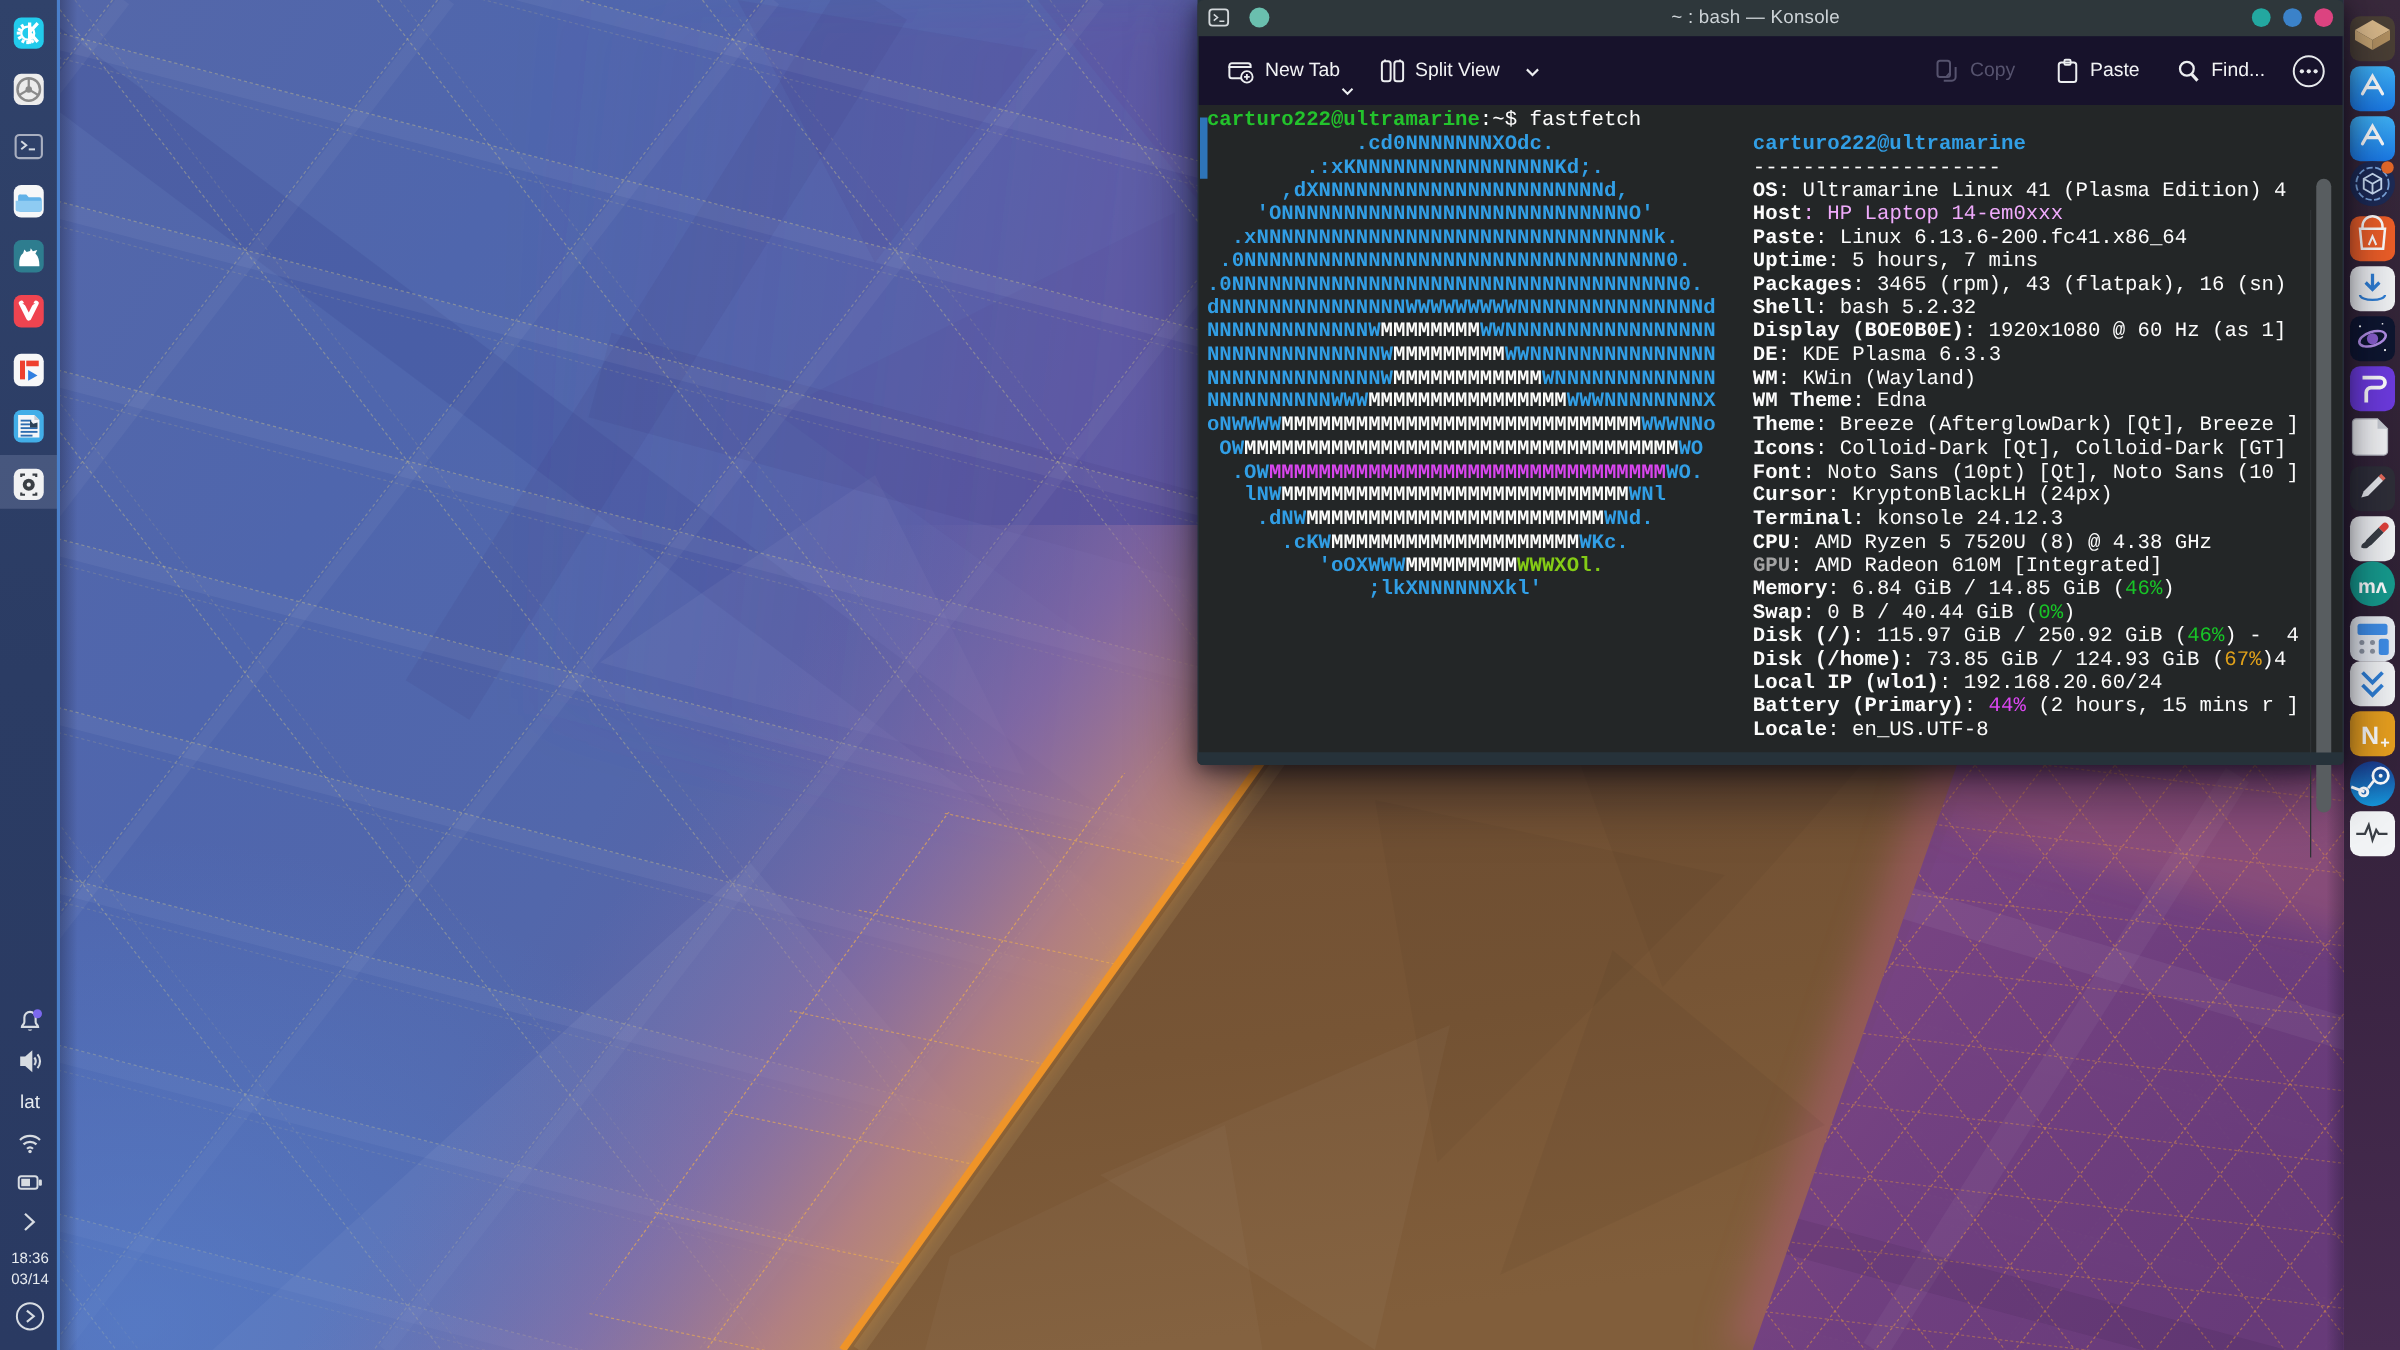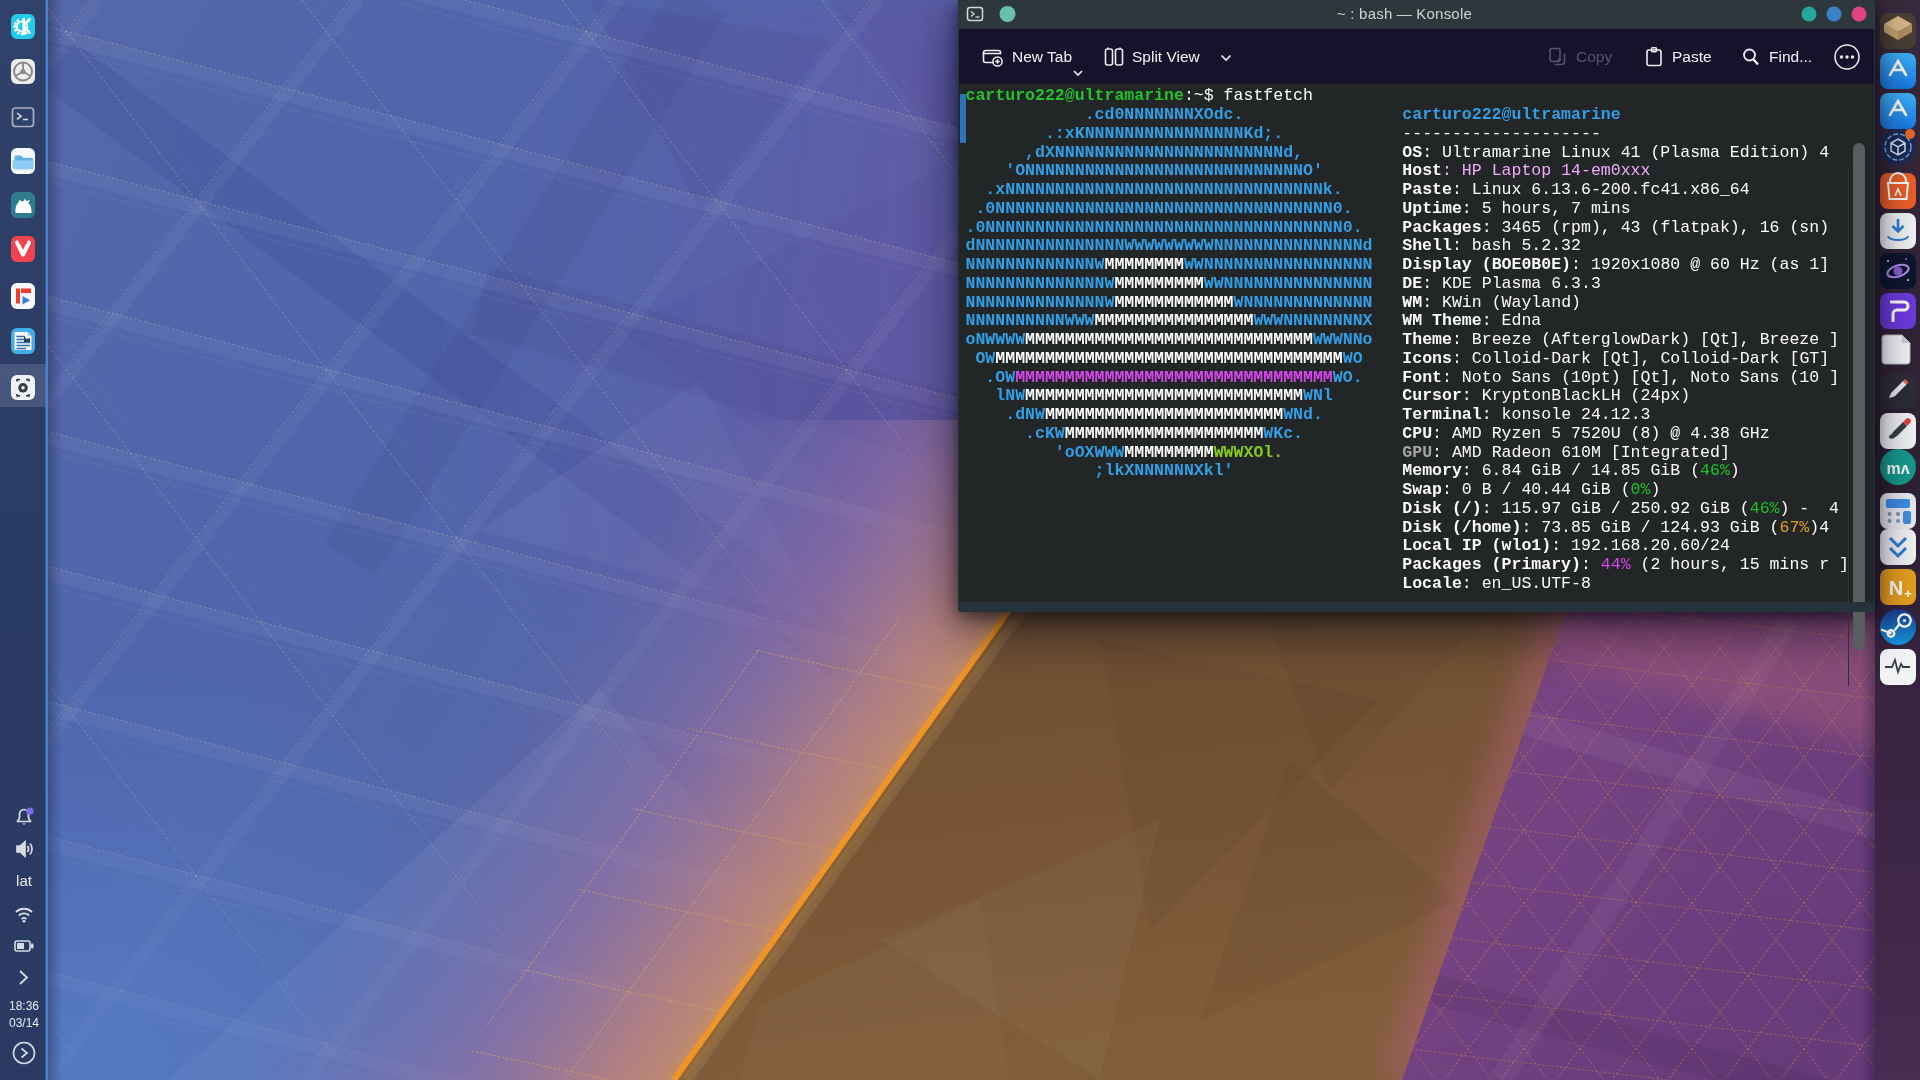--- a/index.html
+++ b/index.html
@@ -583,21 +583,21 @@
   <span style="color:#319ee5;font-weight:bold;">.OW</span><span style="color:#d946ef;font-weight:bold;">MMMMMMMMMMMMMMMMMMMMMMMMMMMMMMMM</span><span style="color:#319ee5;font-weight:bold;">WO.</span>    <span style="color:#fcfcfc;font-weight:bold;">Font</span><span style="color:#fcfcfc;">: Noto Sans (10pt) [Qt], Noto Sans (10 ]</span>
    <span style="color:#319ee5;font-weight:bold;">lNW</span><span style="color:#fdfdfb;font-weight:bold;">MMMMMMMMMMMMMMMMMMMMMMMMMMMM</span><span style="color:#319ee5;font-weight:bold;">WNl</span>       <span style="color:#fcfcfc;font-weight:bold;">Cursor</span><span style="color:#fcfcfc;">: KryptonBlackLH (24px)</span>
     <span style="color:#319ee5;font-weight:bold;">.dNW</span><span style="color:#fdfdfb;font-weight:bold;">MMMMMMMMMMMMMMMMMMMMMMMM</span><span style="color:#319ee5;font-weight:bold;">WNd.</span>        <span style="color:#fcfcfc;font-weight:bold;">Terminal</span><span style="color:#fcfcfc;">: konsole 24.12.3</span>
       <span style="color:#319ee5;font-weight:bold;">.cKW</span><span style="color:#fdfdfb;font-weight:bold;">MMMMMMMMMMMMMMMMMMMM</span><span style="color:#319ee5;font-weight:bold;">WKc.</span>          <span style="color:#fcfcfc;font-weight:bold;">CPU</span><span style="color:#fcfcfc;">: AMD Ryzen 5 7520U (8) @ 4.38 GHz</span>
          <span style="color:#319ee5;font-weight:bold;">'oOXWWW</span><span style="color:#fdfdfb;font-weight:bold;">MMMMMMMMM</span><span style="color:#84cc16;font-weight:bold;">WWWXOl.</span>            <span style="color:#a3a3a3;font-weight:bold;">GPU</span><span style="color:#fcfcfc;">: AMD Radeon 610M [Integrated]</span>
              <span style="color:#319ee5;font-weight:bold;">;lkXNNNNNNXkl'</span>                 <span style="color:#fcfcfc;font-weight:bold;">Memory</span><span style="color:#fcfcfc;">: 6.84 GiB / 14.85 GiB (</span><span style="color:#18c427;">46%</span><span style="color:#fcfcfc;">)</span>
                                             <span style="color:#fcfcfc;font-weight:bold;">Swap</span><span style="color:#fcfcfc;">: 0 B / 40.44 GiB (</span><span style="color:#18c427;">0%</span><span style="color:#fcfcfc;">)</span>
                                             <span style="color:#fcfcfc;font-weight:bold;">Disk (/)</span><span style="color:#fcfcfc;">: 115.97 GiB / 250.92 GiB (</span><span style="color:#18c427;">46%</span><span style="color:#fcfcfc;">) -  4</span>
                                             <span style="color:#fcfcfc;font-weight:bold;">Disk (/home)</span><span style="color:#fcfcfc;">: 73.85 GiB / 124.93 GiB (</span><span style="color:#dfa01a;">67%</span><span style="color:#fcfcfc;">)4</span>
                                             <span style="color:#fcfcfc;font-weight:bold;">Local IP (wlo1)</span><span style="color:#fcfcfc;">: 192.168.20.60/24</span>
-                                            <span style="color:#fcfcfc;font-weight:bold;">Packages (Primary)</span><span style="color:#fcfcfc;">: </span><span style="color:#d946ef;">44%</span><span style="color:#fcfcfc;"> (2 hours, 15 mins r ]</span>
+                                            <span style="color:#fcfcfc;font-weight:bold;">Battery (Primary)</span><span style="color:#fcfcfc;">: </span><span style="color:#d946ef;">44%</span><span style="color:#fcfcfc;"> (2 hours, 15 mins r ]</span>
                                             <span style="color:#fcfcfc;font-weight:bold;">Locale</span><span style="color:#fcfcfc;">: en_US.UTF-8</span></div>
     <div id="scrollsep"></div>
     <div id="scrollthumb"></div>
   </div>
   <div id="bottomframe"></div>
 </div>
 <div id="leftbar"></div>
 </div>
 
 </body></html>

